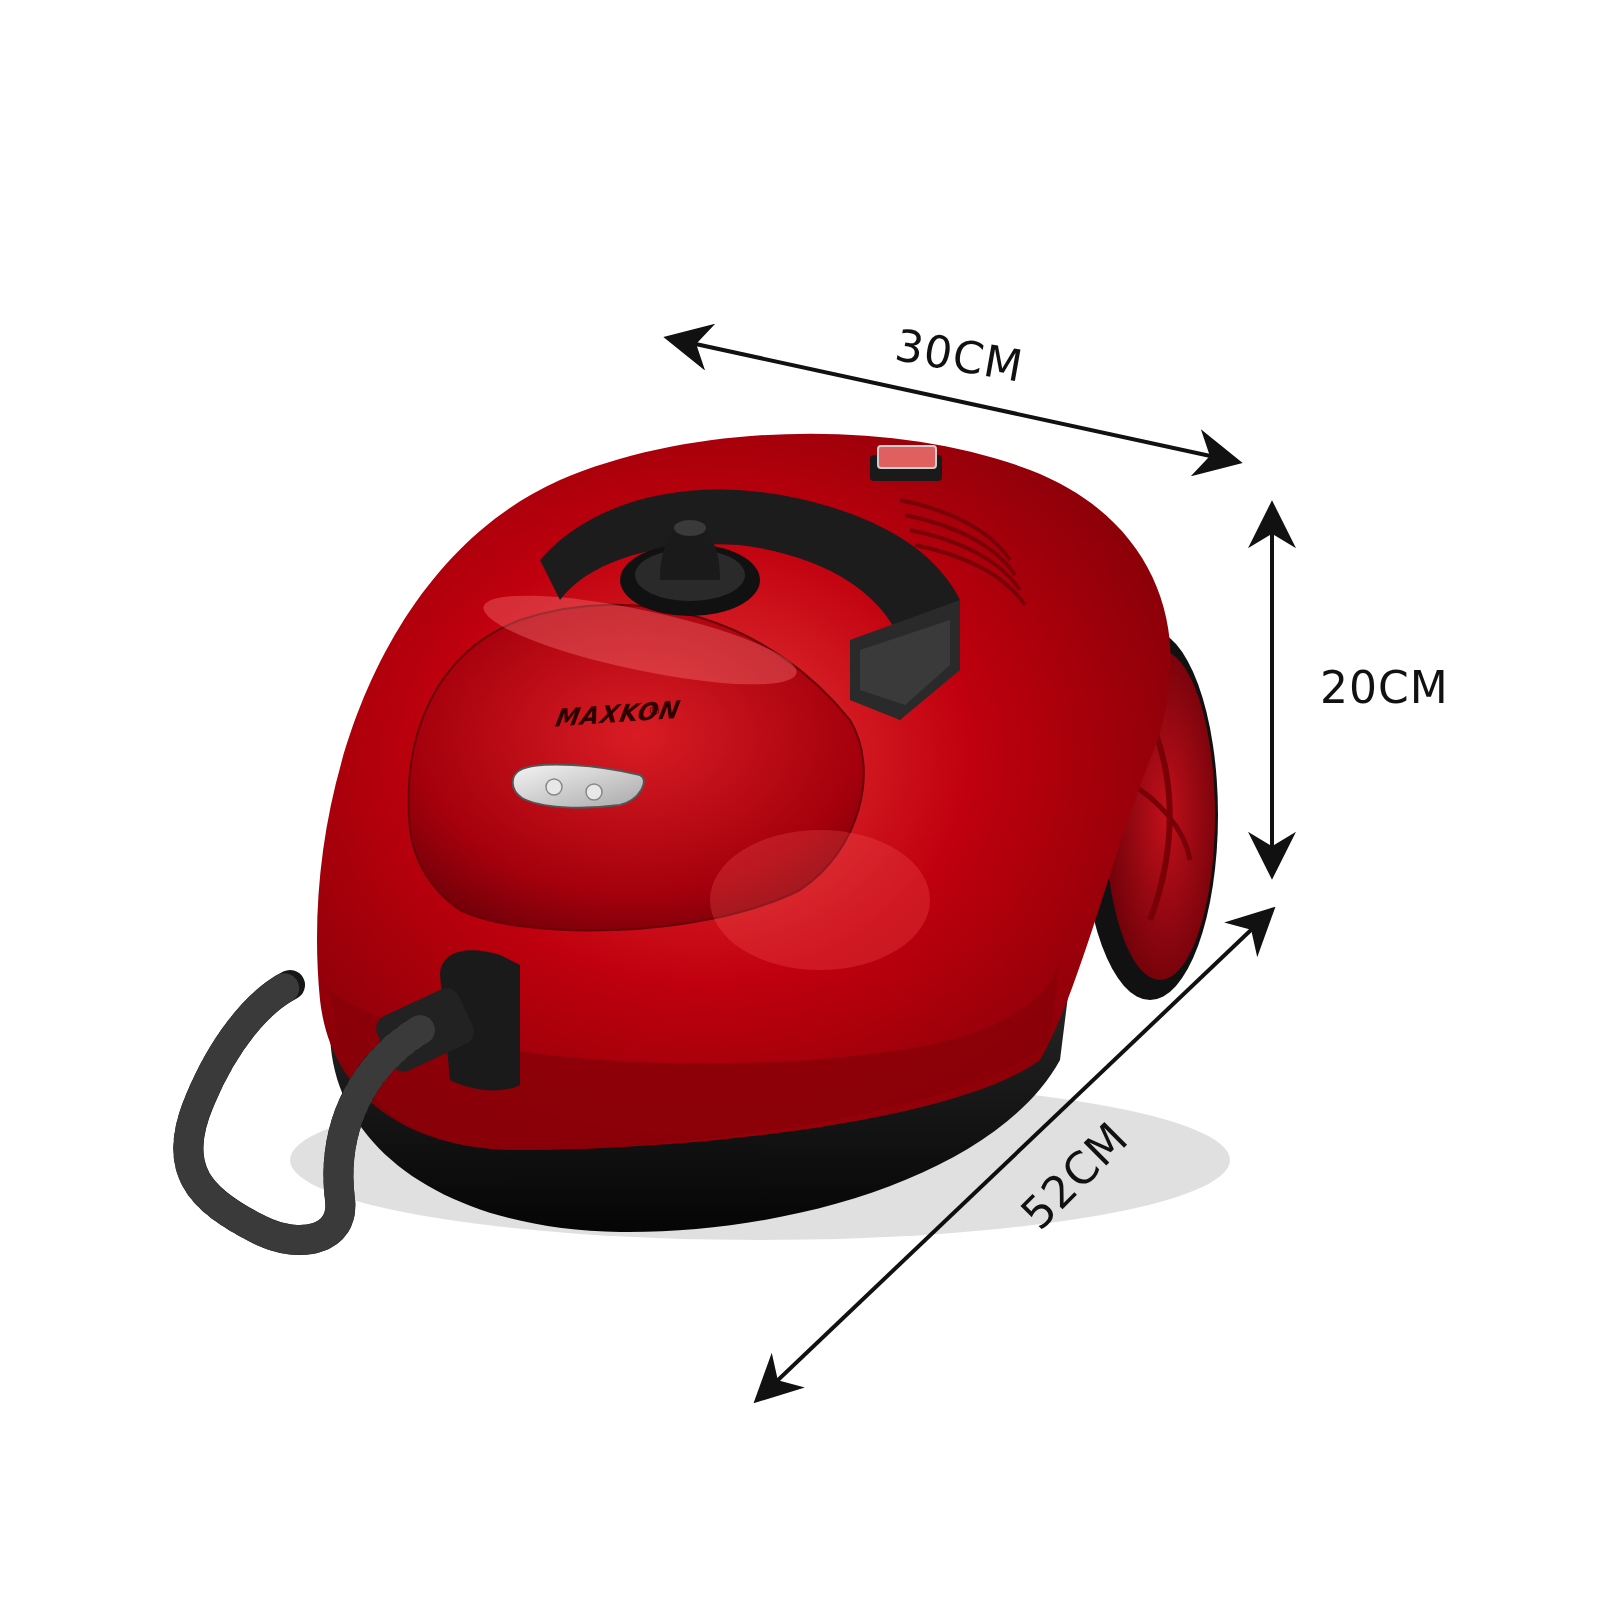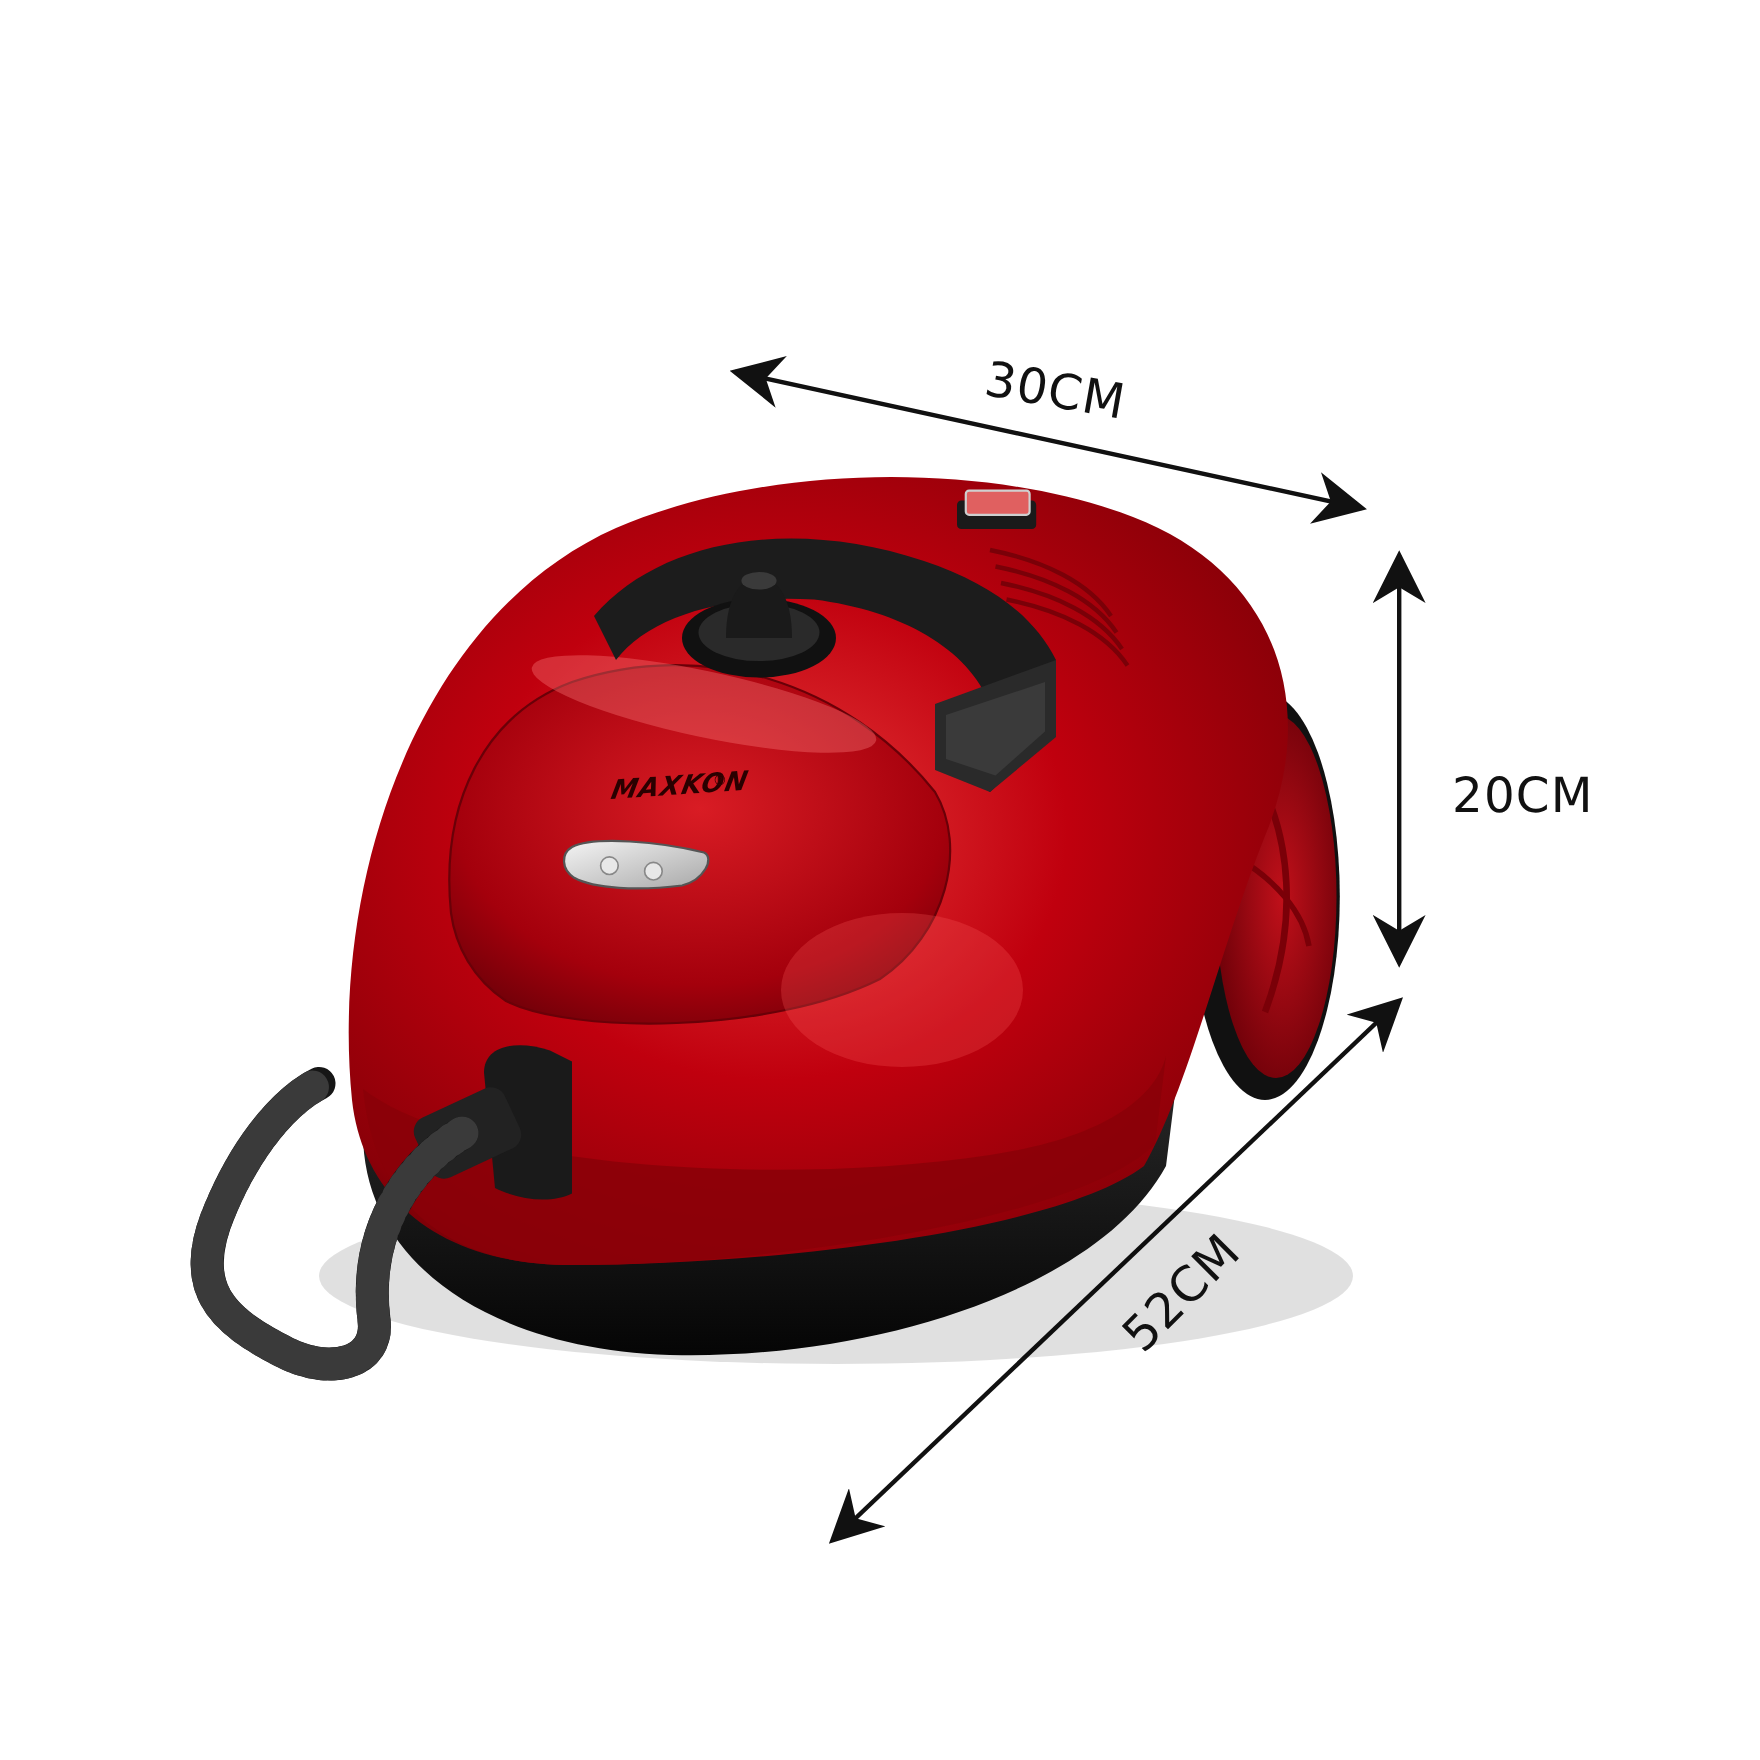--- a/index.html
+++ b/index.html
@@ -1,20 +1,20 @@
 <!DOCTYPE html>
 <html><head>
   <meta charset="utf-8">
   <style>
     html, body { margin: 0; padding: 0; }
     body { width: 1600px; height: 1600px; background: #ffffff; position: relative; overflow: hidden; font-family: "Liberation Sans", sans-serif; }
     #stage { position: absolute; left: 0; top: 0; width: 1600px; height: 1600px; }
     .dim-label { position: absolute; font-family: "DejaVu Sans", sans-serif; font-size: 44px; color: #111; letter-spacing: 1px; white-space: nowrap; transform-origin: center center; }
     #dim-width-label { left: 895px; top: 330px; transform: rotate(10deg); }
-    #dim-height-label { left: 1320px; top: 698px; }
+    #dim-height-label { left: 1320px; top: 662px; }
     #dim-length-label { left: 1010px; top: 1150px; transform: rotate(-45deg); }
     .brand { position: absolute; left: 556px; top: 700px; font-family: "DejaVu Sans", sans-serif; font-weight: bold; font-style: italic; font-size: 24px; color: #2a0000; transform: rotate(-4deg) skewX(-15deg); letter-spacing: 1px; }
     .brand-reg { position: absolute; left: 648px; top: 703px; font-size: 13px; color: #3a0000; font-family: "DejaVu Sans", sans-serif; }
   </style>
 </head>
 <body>
 
 <div id="stage">
   <svg width="1600" height="1600" viewBox="0 0 1600 1600" xmlns="http://www.w3.org/2000/svg">
     <defs>

